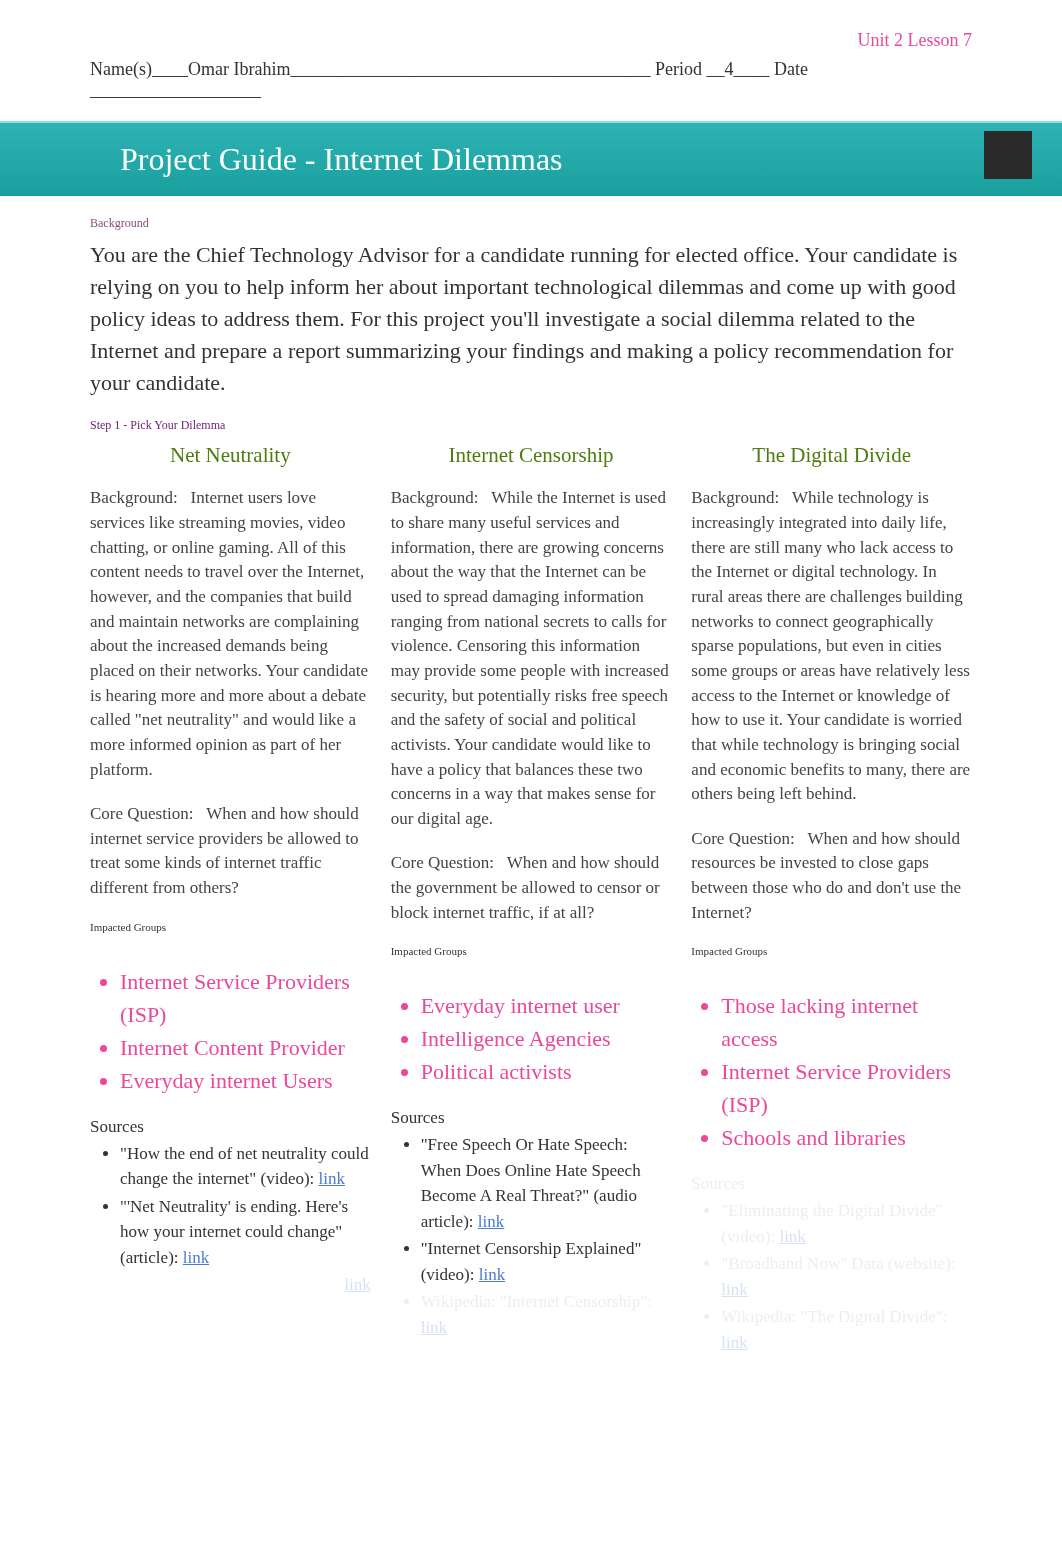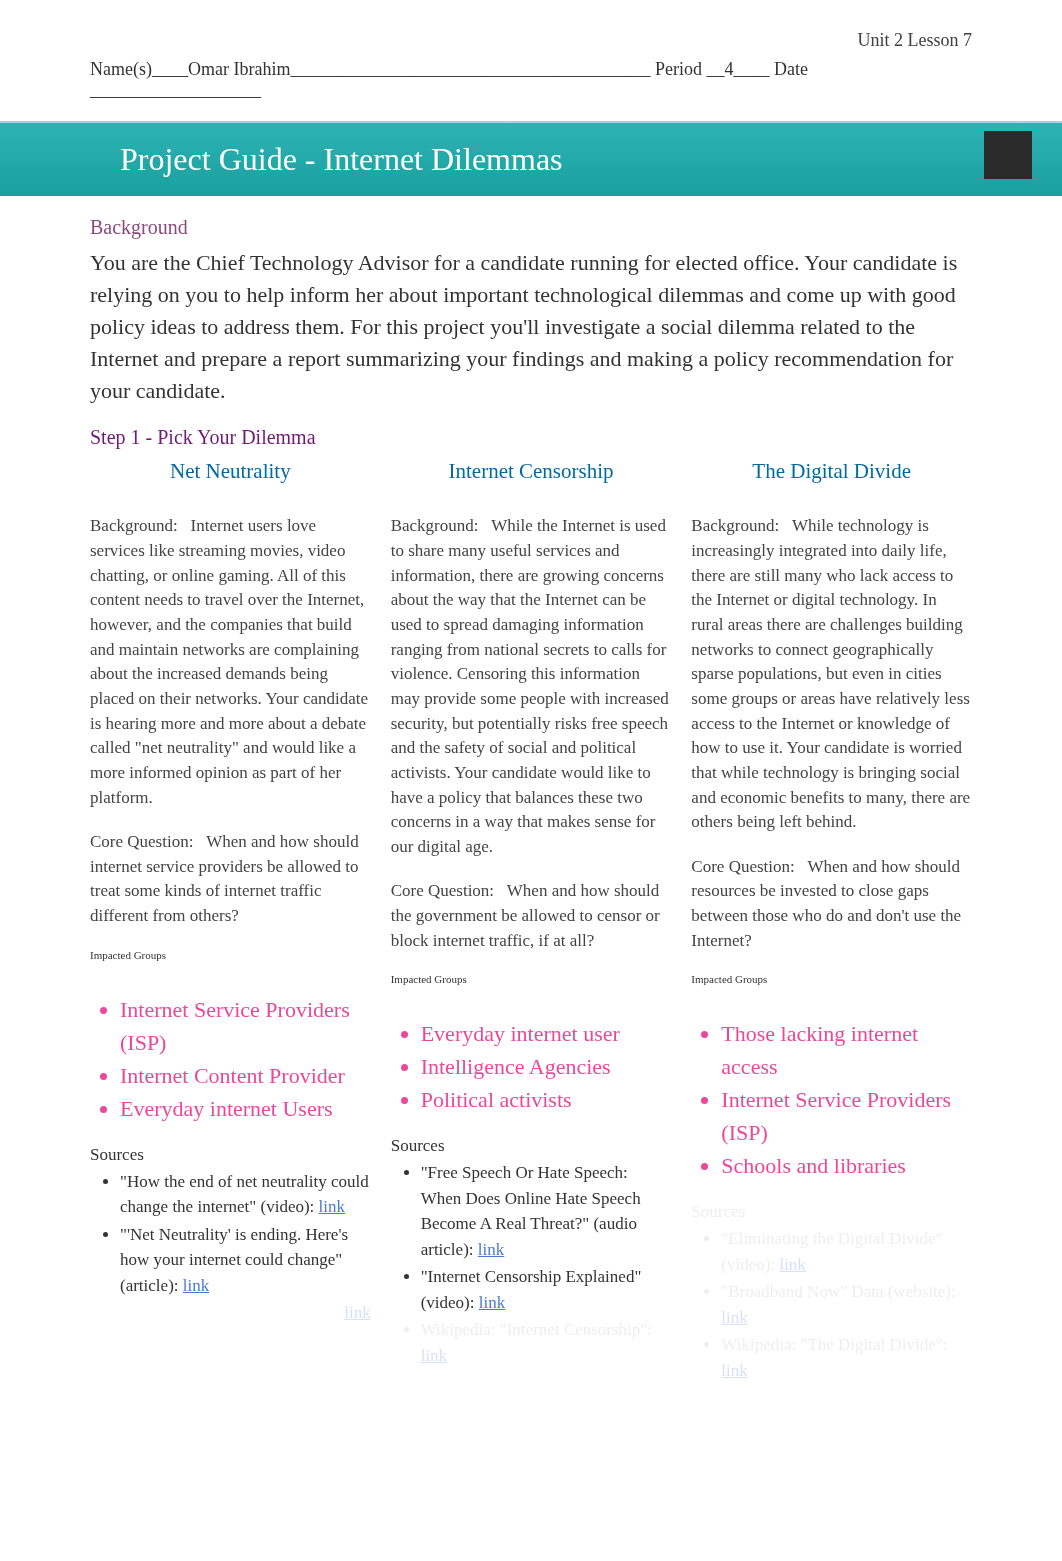--- a/index.html
+++ b/index.html
@@ -13,21 +13,21 @@
       width: 1062px;
       margin: 0 auto;
       color: #333;
     }
     .page {
       padding: 30px 90px 60px 90px;
     }
     .unit-label {
       text-align: right;
       font-size: 18px;
-      color: #404040;
+      color: #ec4899;
       margin-bottom: 8px;
     }
     .name-line {
       font-size: 18px;
       color: #333;
       margin-bottom: 20px;
     }
     .title-bar {
       background: linear-gradient(to bottom, #2db3b3, #1a9f9f);
       color: #fff;
@@ -44,21 +44,21 @@
     .dark-square {
       position: absolute;
       right: 30px;
       top: 8px;
       width: 48px;
       height: 48px;
       background: #2a2a2a;
     }
     .section-heading {
       color: #8a4a7a;
-      font-size: 20px;
+      font-size: 12px;
       margin-bottom: 8px;
       font-weight: normal;
     }
     .section-heading.blue {
       color: #701a75;
     }
     .body-text {
       font-size: 22px;
       line-height: 1.45;
       color: #333;
@@ -69,22 +69,22 @@
       gap: 20px;
       margin-top: 10px;
     }
     .col {
       flex: 1;
       min-width: 0;
     }
     .col-title {
       text-align: center;
       font-size: 21px;
-      color: #0369a1;
-      margin-bottom: 30px;
+      color: #4d7c0f;
+      margin-bottom: 18px;
       font-weight: normal;
     }
     .col-block {
       font-size: 17px;
       line-height: 1.45;
       color: #444;
       margin-bottom: 20px;
     }
     .col-block .label {
       display: inline;

